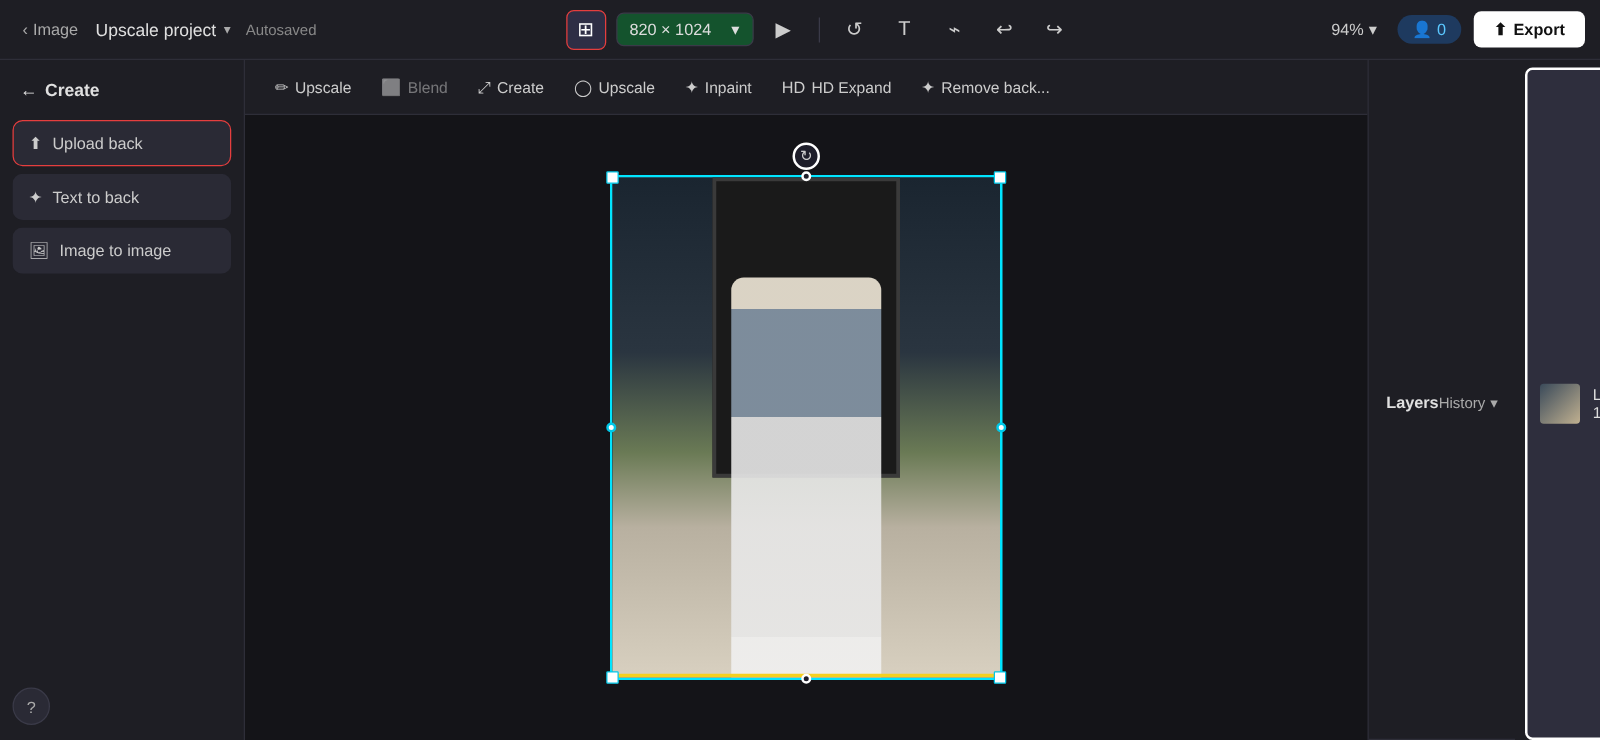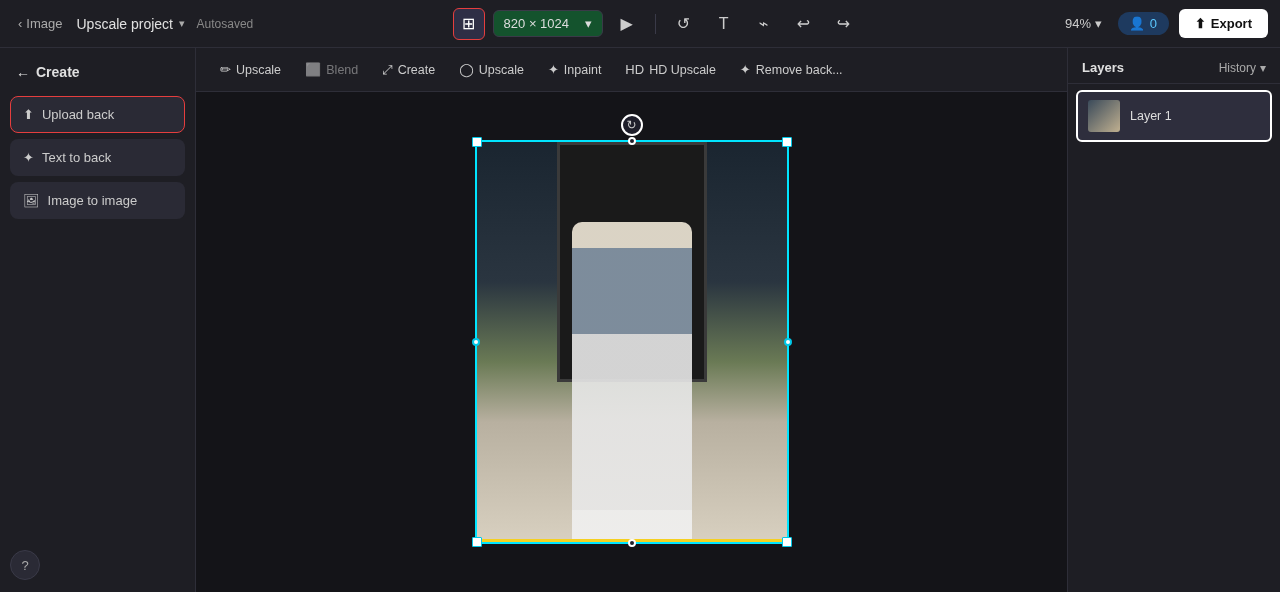--- a/index.html
+++ b/index.html
@@ -319,25 +319,25 @@
       position: absolute;
       bottom: 0;
       left: 0;
       right: 0;
       height: 3px;
       background: #f5d020;
     }
 
     
     .right-sidebar {
-      width: 213px;
+      width: 186px;
       background: #1e1e24;
       border-left: 1px solid #2e2e38;
       display: flex;
-      flex-direction: column;
+      flex-direction: row;
       flex-shrink: 0;
     }
     .layers-header {
       display: flex;
       align-items: center;
       justify-content: space-between;
       padding: 12px 14px 8px;
       border-bottom: 1px solid #2e2e38;
     }
     .layers-title {
@@ -495,21 +495,21 @@
       <button class="toolbar-btn">
         <span class="btn-icon">◯</span>
         <span>Upscale</span>
       </button>
       <button class="toolbar-btn">
         <span class="btn-icon">✦</span>
         <span>Inpaint</span>
       </button>
       <button class="toolbar-btn">
         <span class="btn-icon">HD</span>
-        <span>HD Upscale</span>
+        <span>HD Expand</span>
       </button>
       <button class="toolbar-btn">
         <span class="btn-icon">✦</span>
         <span>Remove back...</span>
       </button>
     </div>
 
     <div class="canvas-viewport">
       <div class="canvas-inner">
         <div class="canvas-image-box">

